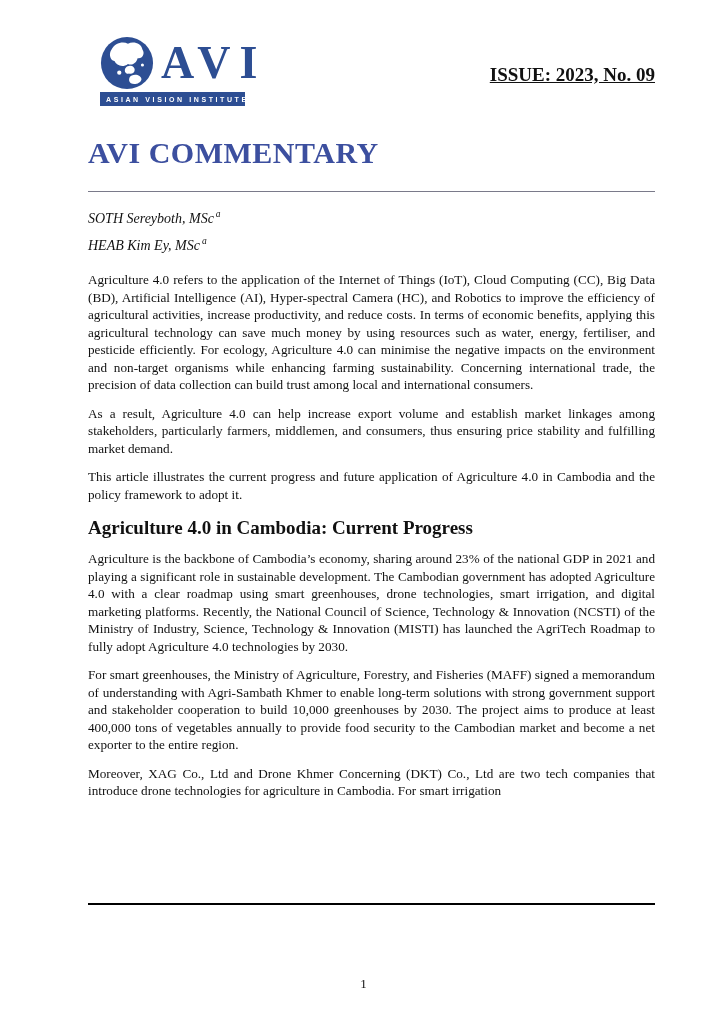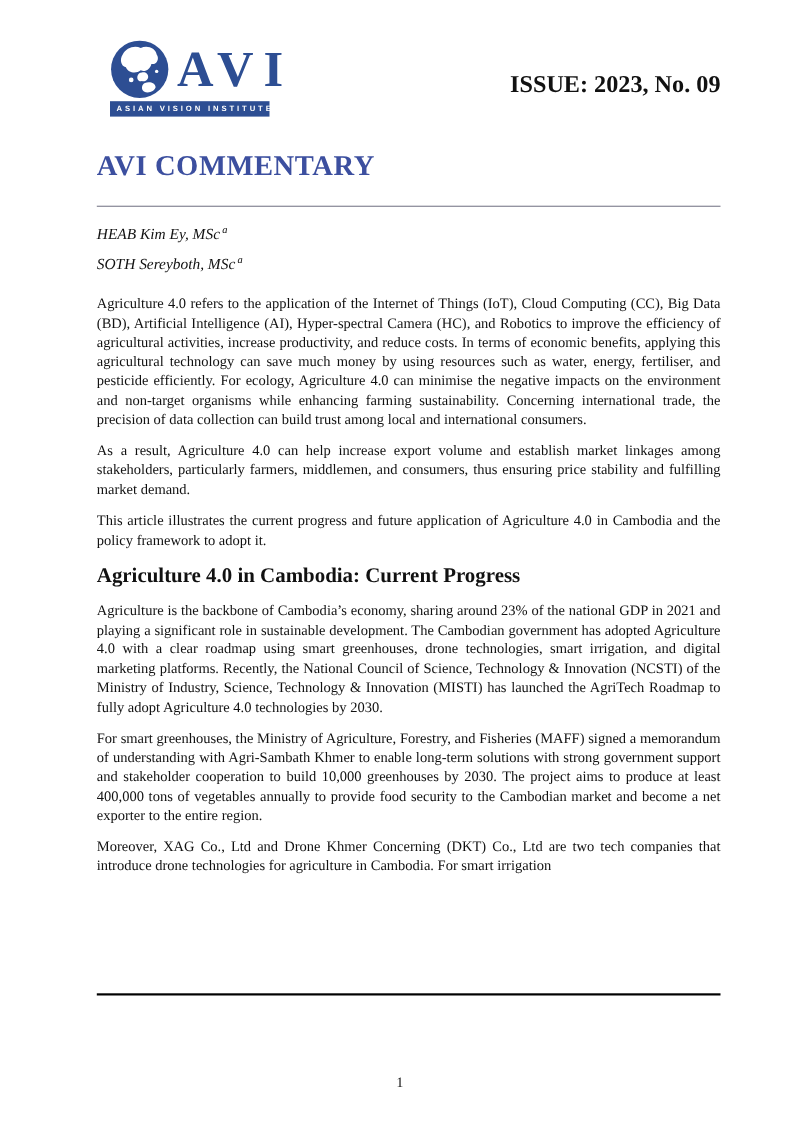--- a/index.html
+++ b/index.html
@@ -26,27 +26,28 @@
   }
   .logo-bar{
     background:#2d4e93;color:#ffffff;
     font-family:"Liberation Sans","DejaVu Sans",sans-serif;
     font-size:7px;font-weight:bold;letter-spacing:2.6px;
     text-align:center;padding:4px 4px 3px 6px;
     margin-top:2px;width:145px;box-sizing:border-box;
     white-space:nowrap;
   }
   .issue{
-    font-size:22px;font-weight:bold;margin-top:28px;
+    font-size:19px;font-weight:bold;margin-top:28px;
     white-space:nowrap;
+    text-decoration:underline;
   }
   
   .masthead-title{
     margin:30px 0 0 0;
-    font-size:26px;font-weight:bold;color:#3c4f9f;
+    font-size:30px;font-weight:bold;color:#3c4f9f;
     letter-spacing:0.5px;
   }
   .dateline{font-size:13.5px;font-weight:bold;margin-top:10px;}
   .rule{border:none;border-top:1px solid #7a7a8a;margin:21px 0 0 0;}
   
   .article-title{
     font-size:19.5px;font-weight:bold;line-height:28px;
     margin:21px 0 0 0;max-width:530px;
   }
   .authors{margin-top:11px;font-style:italic;font-size:14px;line-height:22px;}
@@ -96,22 +97,22 @@
     </div>
     <div class="issue">ISSUE: 2023, No. 09</div>
   </div>
 
   <h1 class="masthead-title">AVI COMMENTARY</h1>
 
   <hr class="rule">
 
 
   <div class="authors">
+    <div><span>SOTH Sereyboth, MSc</span><sup>a</sup></div>
     <div><span>HEAB Kim Ey, MSc</span><sup>a</sup></div>
-    <div><span>SOTH Sereyboth, MSc</span><sup>a</sup></div>
   </div>
 
   <div class="body-text">
     <p>Agriculture 4.0 refers to the application of the Internet of Things (IoT), Cloud Computing (CC), Big Data (BD), Artificial Intelligence (AI), Hyper-spectral Camera (HC), and Robotics to improve the efficiency of agricultural activities, increase productivity, and reduce costs. In terms of economic benefits, applying this agricultural technology can save much money by using resources such as water, energy, fertiliser, and pesticide efficiently. For ecology, Agriculture 4.0 can minimise the negative impacts on the environment and non-target organisms while enhancing farming sustainability. Concerning international trade, the precision of data collection can build trust among local and international consumers.</p>
     <p>As a result, Agriculture 4.0 can help increase export volume and establish market linkages among stakeholders, particularly farmers, middlemen, and consumers, thus ensuring price stability and fulfilling market demand.</p>
     <p>This article illustrates the current progress and future application of Agriculture 4.0 in Cambodia and the policy framework to adopt it.</p>
     <div class="section-heading">Agriculture 4.0 in Cambodia: Current Progress</div>
     <p>Agriculture is the backbone of Cambodia’s economy, sharing around 23% of the national GDP in 2021 and playing a significant role in sustainable development. The Cambodian government has adopted Agriculture 4.0 with a clear roadmap using smart greenhouses, drone technologies, smart irrigation, and digital marketing platforms. Recently, the National Council of Science, Technology &amp; Innovation (NCSTI) of the Ministry of Industry, Science, Technology &amp; Innovation (MISTI) has launched the AgriTech Roadmap to fully adopt Agriculture 4.0 technologies by 2030.</p>
     <p>For smart greenhouses, the Ministry of Agriculture, Forestry, and Fisheries (MAFF) signed a memorandum of understanding with Agri-Sambath Khmer to enable long-term solutions with strong government support and stakeholder cooperation to build 10,000 greenhouses by 2030. The project aims to produce at least 400,000 tons of vegetables annually to provide food security to the Cambodian market and become a net exporter to the entire region.</p>
     <p>Moreover, XAG Co., Ltd and Drone Khmer Concerning (DKT) Co., Ltd are two tech companies that introduce drone technologies for agriculture in Cambodia. For smart irrigation</p>

